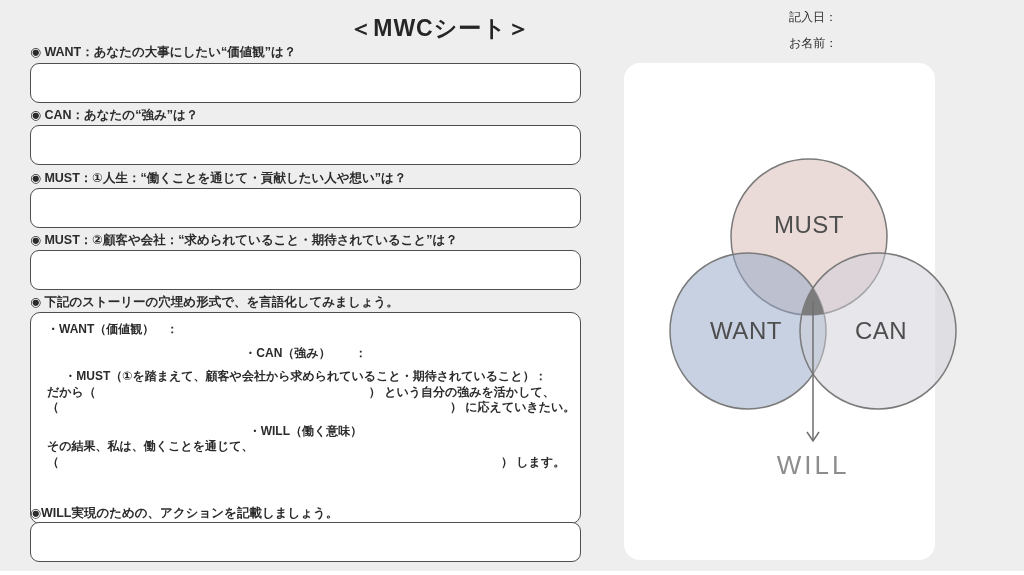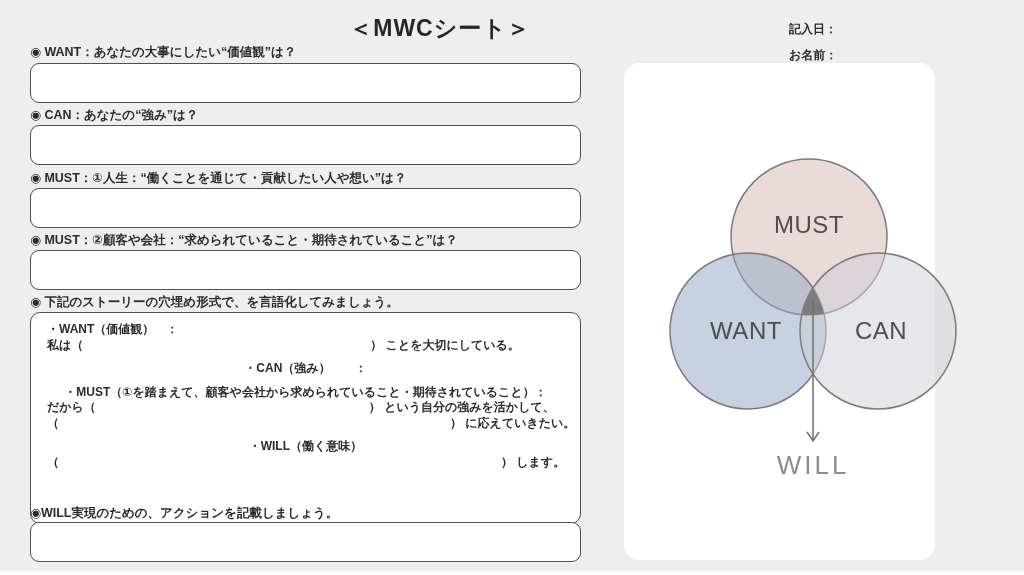--- a/index.html
+++ b/index.html
@@ -6,21 +6,21 @@
   body{
     width:1024px;height:575px;position:relative;overflow:hidden;
     background:#eeeeef;
     font-family:"Liberation Sans","DejaVu Sans",sans-serif;
     color:#2b2b2b;
   }
   .page-title{
     position:absolute;top:13px;left:0;width:880px;text-align:center;
     font-size:23px;font-weight:bold;letter-spacing:1px;color:#262626;
   }
-  .meta{position:absolute;left:789px;top:22px;font-size:12px;font-weight:bold;}
+  .meta{position:absolute;left:789px;top:10px;font-size:12px;font-weight:normal;}
   .meta .meta-row{line-height:14px;}
   .meta .meta-row + .meta-row{margin-top:12px;}
 
   .field-label{
     position:absolute;left:30px;font-size:12.5px;font-weight:bold;
     white-space:nowrap;color:#2b2b2b;
   }
   .input-box{
     position:absolute;left:30px;width:551px;height:40px;box-sizing:border-box;
     background:#ffffff;border:1.5px solid #4e4e4e;border-radius:9px;
@@ -75,41 +75,37 @@
 
 <div class="field-label lbl3">◉ MUST：①人生：“働くことを通じて・貢献したい人や想い”は？</div>
 <div class="input-box box3"></div>
 
 <div class="field-label lbl4">◉ MUST：②顧客や会社：“求められていること・期待されていること”は？</div>
 <div class="input-box box4"></div>
 
 <div class="field-label lbl5">◉ 下記のストーリーの穴埋め形式で、を言語化してみましょう。</div>
 <div class="story-box">
   <div class="story-line">・WANT（価値観）　：</div>
-  <div class="story-line fill-line">
-    <span>私は（</span>
-    <span class="spacer sp1"></span>
-    <span>） ことを大切にしている。</span>
-  </div>
 
   <div class="story-line mt">・CAN（強み）　　：</div>
   <div class="story-line mt">・MUST（①を踏まえて、顧客や会社から求められていること・期待されていること）：</div>
 
   <div class="story-line fill-line">
     <span>だから（</span>
     <span class="spacer sp2"></span>
     <span>） という自分の強みを活かして、</span>
   </div>
   <div class="story-line fill-line">
     <span>（</span>
     <span class="spacer sp3"></span>
     <span>） に応えていきたい。</span>
   </div>
 
   <div class="story-line mt">・WILL（働く意味）</div>
+  <div class="story-line">その結果、私は、働くことを通じて、</div>
   <div class="story-line fill-line">
     <span>（</span>
     <span class="spacer sp4"></span>
     <span>） します。</span>
   </div>
 </div>
 
 <div class="field-label lbl6">◉WILL実現のための、アクションを記載しましょう。</div>
 <div class="input-box box6"></div>
 

